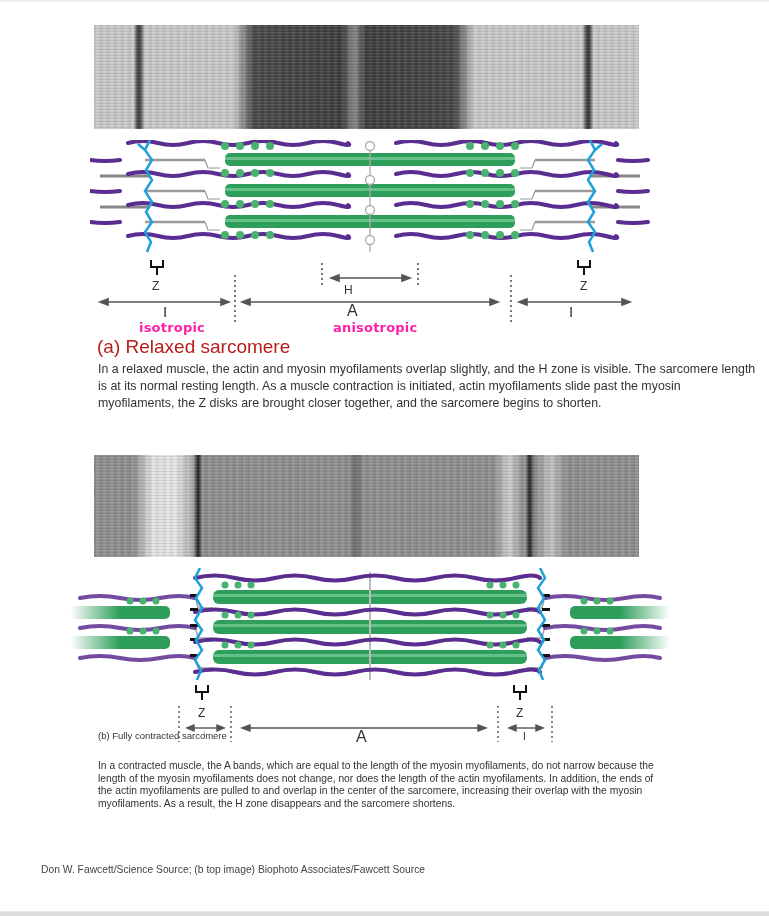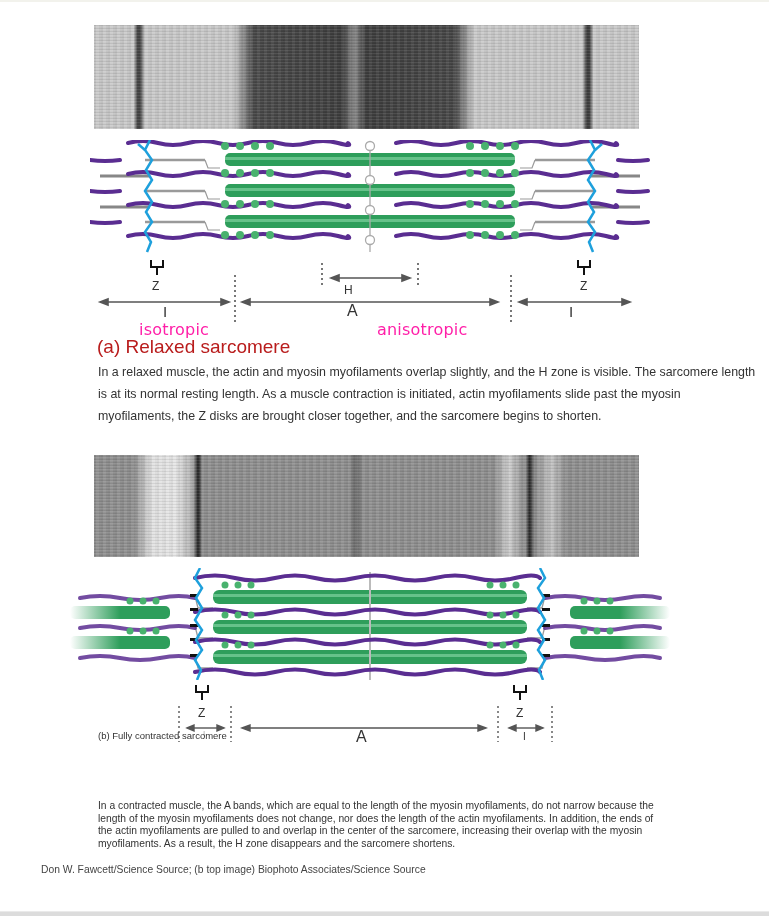--- a/index.html
+++ b/index.html
@@ -25,27 +25,27 @@
       repeating-linear-gradient(90deg, rgba(0,0,0,0.05) 0 2px, rgba(255,255,255,0.05) 2px 5px, rgba(0,0,0,0.03) 5px 7px);
   }
 
   .diagram { position:absolute; }
   .diagram svg { display:block; }
 
   .dim { position:absolute; }
   .dim svg { display:block; overflow:visible; }
 
   .lbl { position:absolute; font-family:"Liberation Sans", sans-serif; color:#333; }
-  .pink { position:absolute; color:#ff1fa8; font-family:"DejaVu Sans", sans-serif; font-weight:normal; font-size:16px; letter-spacing:0.2px; }
+  .pink { position:absolute; color:#ff1fa8; font-family:"DejaVu Sans", sans-serif; font-weight:bold; font-size:13px; letter-spacing:0.2px; }
 
   .cap-title-a { position:absolute; left:97px; top:336px; font-size:19px; color:#b91c1c; }
-  .cap-body-a { position:absolute; left:98px; top:361px; width:660px; font-size:12.4px; line-height:22px; color:#333; }
+  .cap-body-a { position:absolute; left:98px; top:361px; width:660px; font-size:12.4px; line-height:17px; color:#333; }
 
   .cap-title-b { position:absolute; left:98px; top:730px; font-size:9.5px; color:#333; }
-  .cap-body-b { position:absolute; left:98px; top:760px; width:560px; font-size:10.3px; line-height:12.6px; color:#333;margin-top:40px; }
+  .cap-body-b { position:absolute; left:98px; top:760px; width:560px; font-size:10.3px; line-height:12.6px; color:#333; }
   .credit { position:absolute; left:41px; top:864px; font-size:10.3px; color:#444; }
 </style>
 </head>
 <body>
 
 <div class="topline"></div>
 
 <div class="micrograph" style="left:94px; top:25px; width:545px; height:104px; background:#c9c9c9;">
   <div class="band" style="left:40px; width:10px; background:linear-gradient(90deg,#bdbdbd,#3a3a3a 40%,#3a3a3a 60%,#bdbdbd);"></div>
   <div class="band" style="left:140px; width:240px; background:linear-gradient(90deg,rgba(70,70,70,0) 0%,#4a4a4a 8%,#3e3e3e 45%,#6a6a6a 48%,#8a8a8a 50%,#6a6a6a 52%,#3e3e3e 55%,#474747 92%,rgba(70,70,70,0) 100%);"></div>
@@ -188,21 +188,21 @@
     </g>
   </svg>
 </div>
 <span class="lbl" style="left:152px; top:279px; font-size:12px;">Z</span>
 <span class="lbl" style="left:580px; top:279px; font-size:12px;">Z</span>
 <span class="lbl" style="left:344px; top:283px; font-size:12px;">H</span>
 <span class="lbl" style="left:163px; top:303px; font-size:15px;">I</span>
 <span class="lbl" style="left:347px; top:302px; font-size:16px;">A</span>
 <span class="lbl" style="left:569px; top:303px; font-size:15px;">I</span>
 <span class="pink" style="left:139px; top:320px;">isotropic</span>
-<span class="pink" style="left:333px; top:320px;margin-left:44px;">anisotropic</span>
+<span class="pink" style="left:333px; top:320px;">anisotropic</span>
 
 <div class="cap-title-a">(a) Relaxed sarcomere</div>
 <div class="cap-body-a">In a relaxed muscle, the actin and myosin myofilaments overlap slightly, and the H zone is visible. The sarcomere length is at its normal resting length. As a muscle contraction is initiated, actin myofilaments slide past the myosin myofilaments, the Z disks are brought closer together, and the sarcomere begins to shorten.</div>
 
 <div class="micrograph" style="left:94px; top:455px; width:545px; height:102px; background:#8f8f8f;">
   <div class="band" style="left:40px; width:60px; background:linear-gradient(90deg,rgba(230,230,230,0),#e2e2e2 30%,#e6e6e6 70%,rgba(230,230,230,0.3));"></div>
   <div class="band" style="left:100px; width:8px; background:linear-gradient(90deg,#8a8a8a,#2e2e2e 40%,#2e2e2e 60%,#8a8a8a);"></div>
   <div class="band" style="left:255px; width:14px; background:linear-gradient(90deg,rgba(90,90,90,0),#6a6a6a 50%,rgba(90,90,90,0));"></div>
   <div class="band" style="left:400px; width:30px; background:linear-gradient(90deg,rgba(210,210,210,0),#cfcfcf 50%,rgba(210,210,210,0));"></div>
   <div class="band" style="left:432px; width:8px; background:linear-gradient(90deg,#8a8a8a,#2e2e2e 40%,#2e2e2e 60%,#8a8a8a);"></div>
@@ -342,15 +342,15 @@
 </div>
 <span class="lbl" style="left:198px; top:706px; font-size:12px;">Z</span>
 <span class="lbl" style="left:516px; top:706px; font-size:12px;">Z</span>
 <span class="lbl" style="left:203px; top:729px; font-size:8px; color:#aaa;">I</span>
 <span class="lbl" style="left:356px; top:728px; font-size:16px;">A</span>
 <span class="lbl" style="left:523px; top:731px; font-size:10px;">I</span>
 
 <div class="cap-title-b">(b) Fully contracted sarcomere</div>
 <div class="cap-body-b">In a contracted muscle, the A bands, which are equal to the length of the myosin myofilaments, do not narrow because the length of the myosin myofilaments does not change, nor does the length of the actin myofilaments. In addition, the ends of the actin myofilaments are pulled to and overlap in the center of the sarcomere, increasing their overlap with the myosin myofilaments. As a result, the H zone disappears and the sarcomere shortens.</div>
 
-<div class="credit">Don W. Fawcett/Science Source; (b top image) Biophoto Associates/Science Source</div>
+<div class="credit">Don W. Fawcett/Science Source; (b top image) Biophoto Associates/Fawcett Source</div>
 
 <div class="bottombar"></div>
 
 </body></html>

